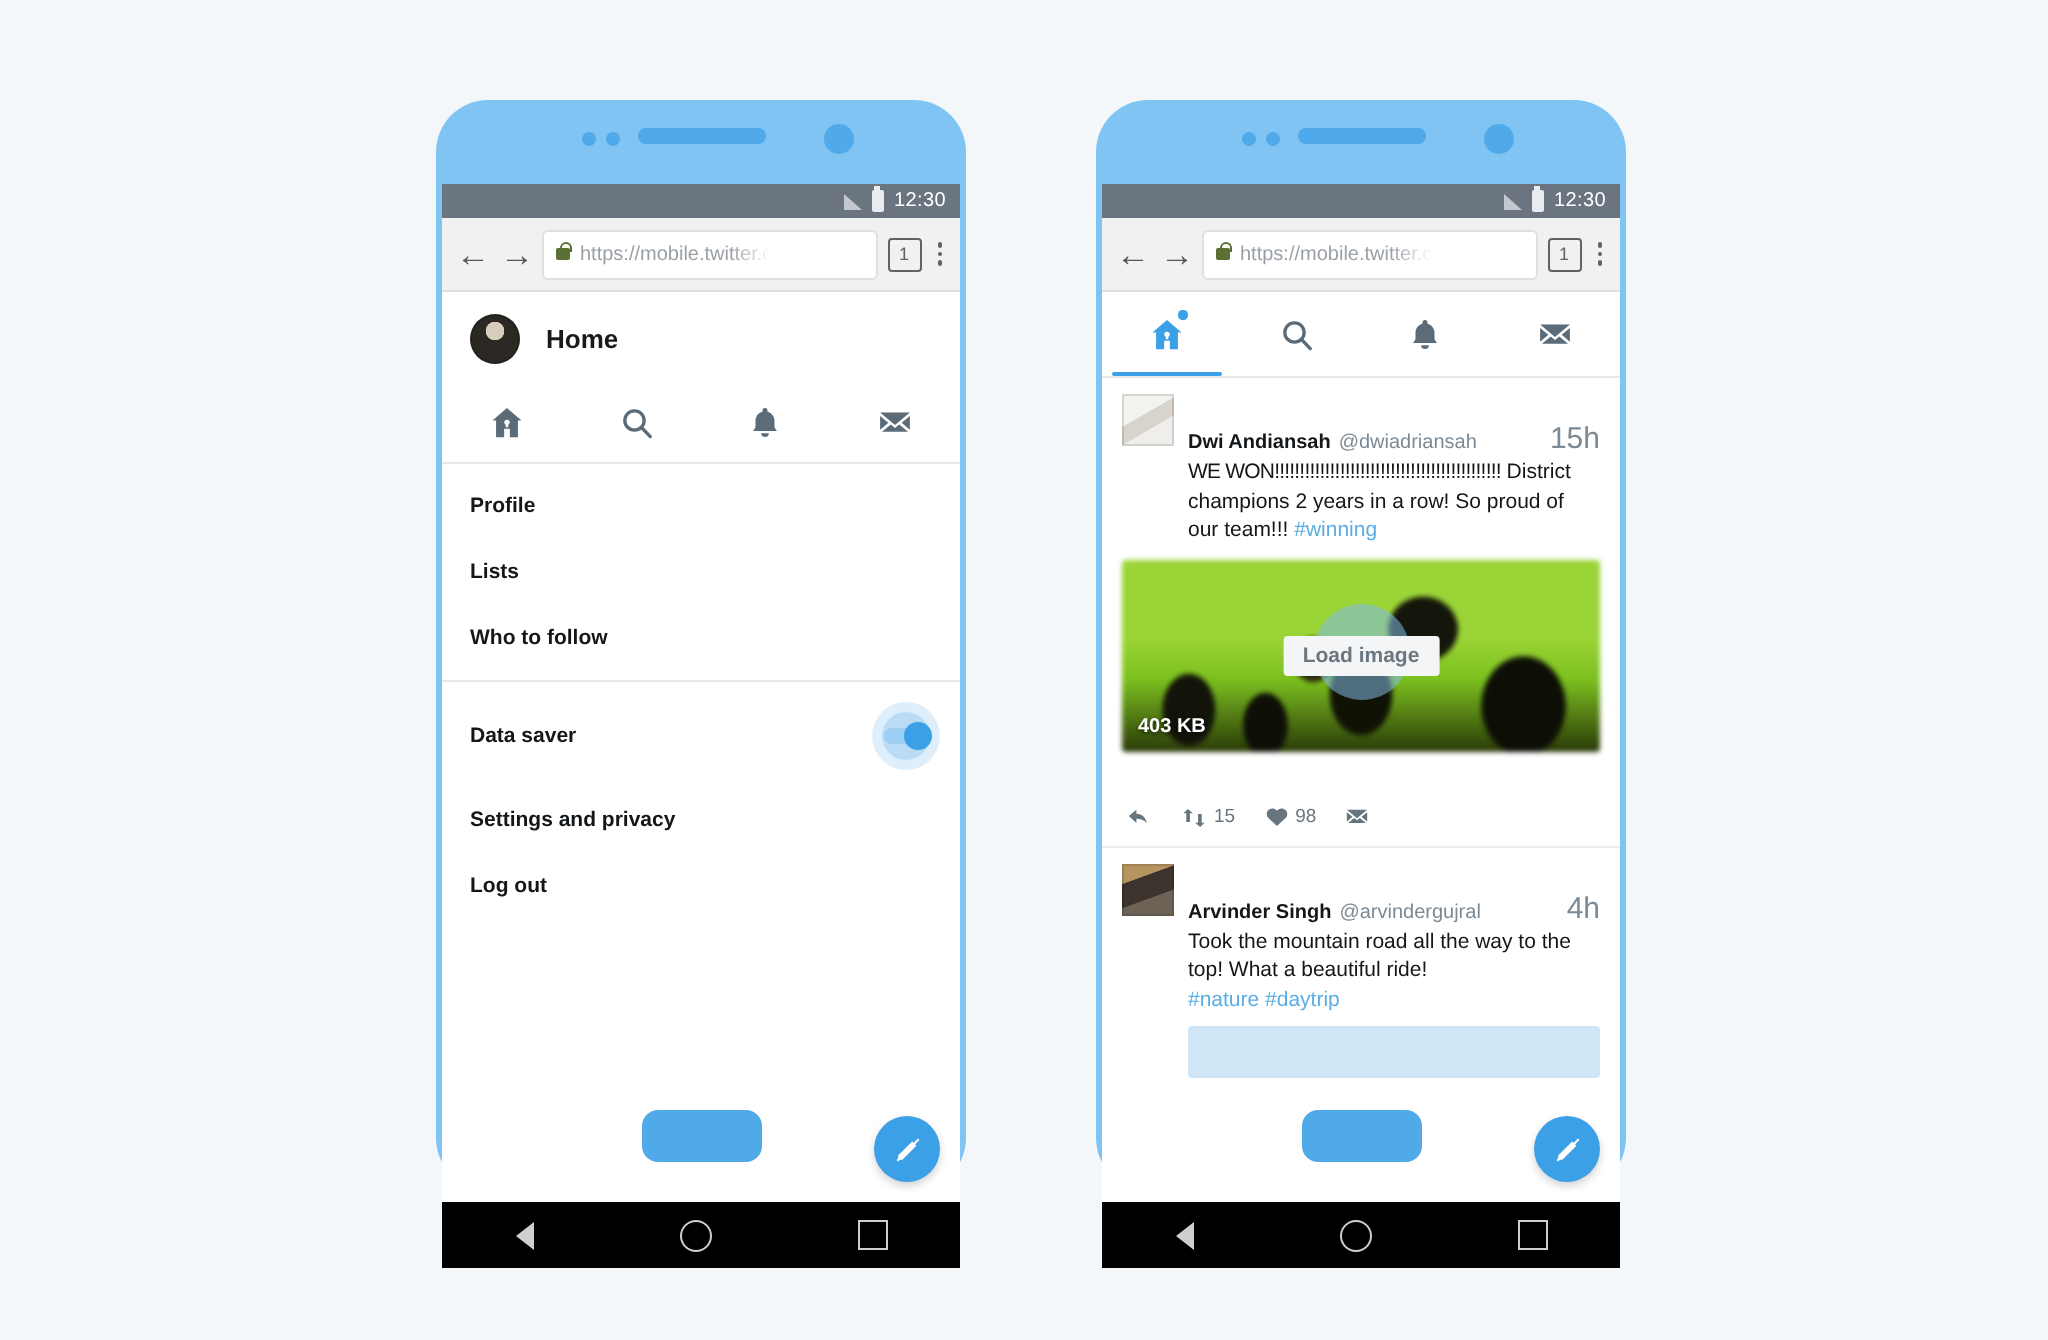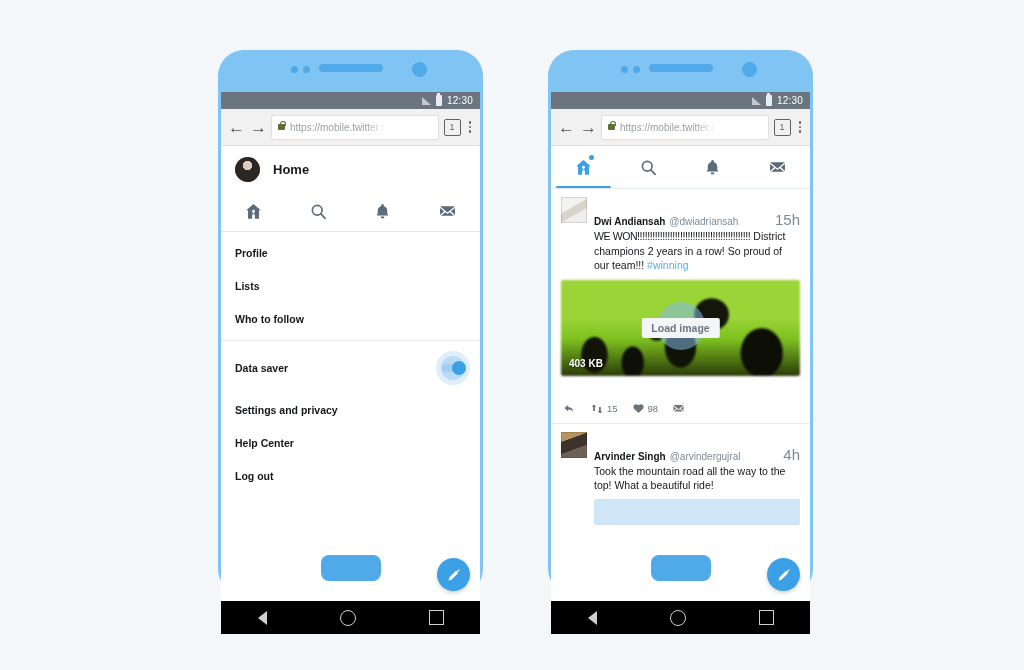--- a/index.html
+++ b/index.html
@@ -252,23 +252,20 @@
           <span class="toggle-wrap">
             <span class="ripple"></span>
             <span class="ripple2"></span>
             <span class="track">
               <span class="knob"></span>
             </span>
           </span>
         </div>
         <div class="menu-item">
           <span>Settings and privacy</span>
-        </div>
-        <div class="menu-item">
-          <span>Help Center</span>
         </div>
         <div class="menu-item">
           <span>Log out</span>
         </div>
       </div>
 
       <div class="fab" style="bottom:43px;">
         <svg width="16" height="16" viewBox="0 0 24 24">
           <path fill="#fff" d="M4.6 16.2 15.1 5.7l3.2 3.2L7.8 19.4H4.6v-3.2z"></path>
           <line x1="4" y1="20" x2="20" y2="4" stroke="#fff" stroke-width="1.6"></line>
@@ -403,20 +400,21 @@
             <div class="av a2"></div>
             <div class="tw-body">
               <div class="tw-meta">
                 <span class="tw-name">Arvinder Singh</span>
                 <span class="tw-handle">@arvindergujral</span>
                 <span class="tw-time">4h</span>
               </div>
               <div class="tw-text">
                 <span>Took the mountain road all the way to the top! What a beautiful ride!</span>
               </div>
+              <div class="tw-text hash">#nature #daytrip</div>
               <div class="media-ph"></div>
             </div>
           </div>
         </div>
 
       </div>
 
       <div class="fab" style="bottom:43px;">
         <svg width="16" height="16" viewBox="0 0 24 24">
           <path fill="#fff" d="M4.6 16.2 15.1 5.7l3.2 3.2L7.8 19.4H4.6v-3.2z"></path>

